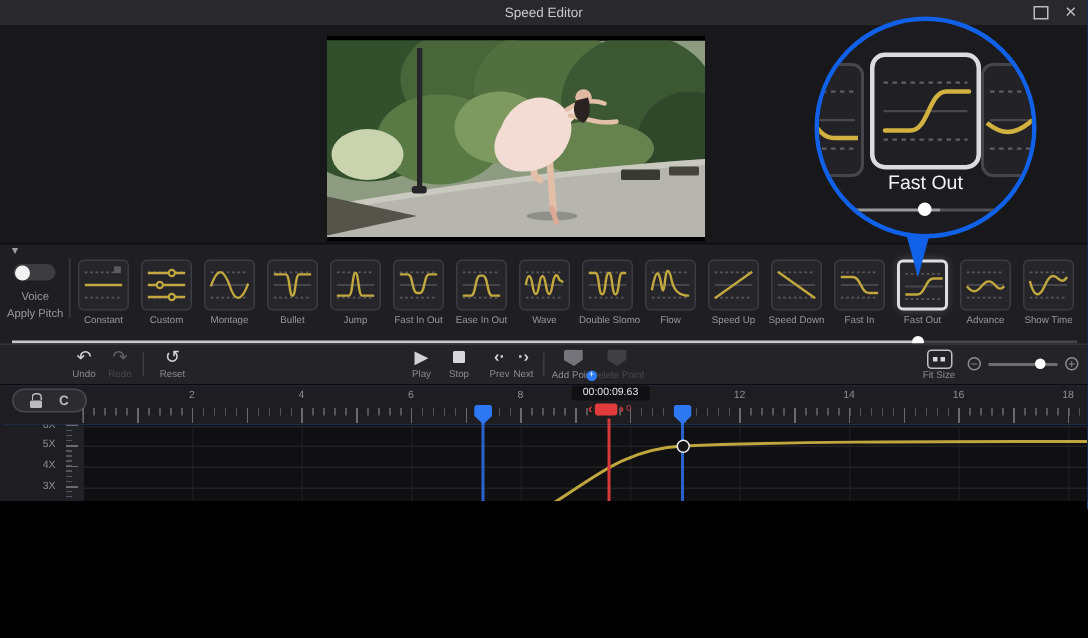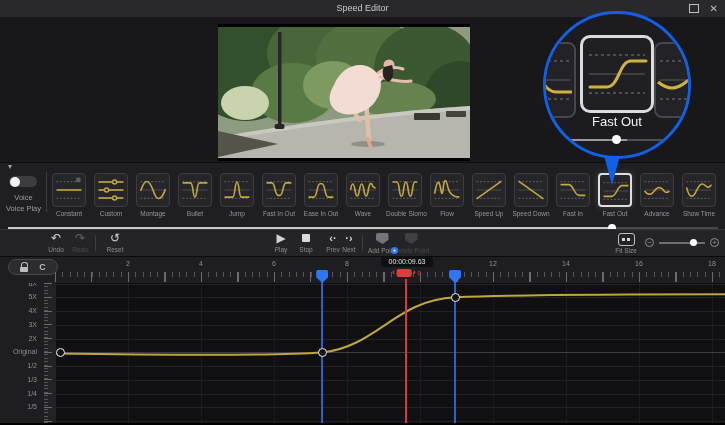--- a/index.html
+++ b/index.html
@@ -1,16 +1,16 @@
 <!DOCTYPE html>
 <html><head>
 <meta charset="utf-8">
 <style>
   html,body{margin:0;padding:0;background:#000;}
-  #app{position:relative;width:725px;height:423px;overflow:hidden;background:#3b82f6;
+  #app{position:relative;width:725px;height:334px;overflow:hidden;background:#3b82f6;
        font-family:"Liberation Sans",sans-serif;box-shadow:inset 0 0 0 1px #0a0a0c;
        -webkit-font-smoothing:antialiased;}
   
   .titlebar{position:absolute;top:0;left:0;width:725px;height:17px;background:#29292d;border-bottom:1px solid #0d0d0f;}
   .title{line-height:17px;text-align:center;font-size:9px;color:#c9c9cb;}
   .win-btns{position:absolute;right:7px;top:0;height:17px;display:flex;gap:11px;align-items:center;}
   .max-icon{width:8px;height:7px;border:1px solid #bdbdbf;}
   .close-icon{color:#bdbdbf;font-size:10px;line-height:10px;}
   
   .stage{position:absolute;top:17px;left:0;width:725px;height:145px;background:#18181b;}
@@ -187,21 +187,21 @@
       <div class="mag-dot"></div>
     </div>
   </div>
 
   <div class="panel">
     <div class="corner-caret">▾</div>
     <div class="toggle">
         <div class="knob"></div>
       </div>
     <div class="voice-l" style="top:30px;">Voice</div>
-    <div class="voice-l" style="top:41px;">Voice Play</div>
+    <div class="voice-l" style="top:41px;">Apply Pitch</div>
     <div class="vdivider"></div>
     <div id="presets">
         <div class="preset">
           <div class="thumb"><svg width="32" height="32" viewBox="0 0 36 36">
               <path d="M4,8.5 H32" stroke="#58585c" fill="none" stroke-width="1.4" stroke-dasharray="2 2"></path>
               <path d="M4,27.5 H32" stroke="#58585c" fill="none" stroke-width="1.4" stroke-dasharray="2 2"></path>
               <path d="M4,18 H32" stroke="#46464a" fill="none" stroke-width="1.4"></path>
               <path d="M4,18 L32,18" stroke="#c2a83e" stroke-width="1.8" fill="none"></path>
               <rect x="26" y="4" width="5" height="5" fill="#5c5c60"></rect>
             </svg></div>

